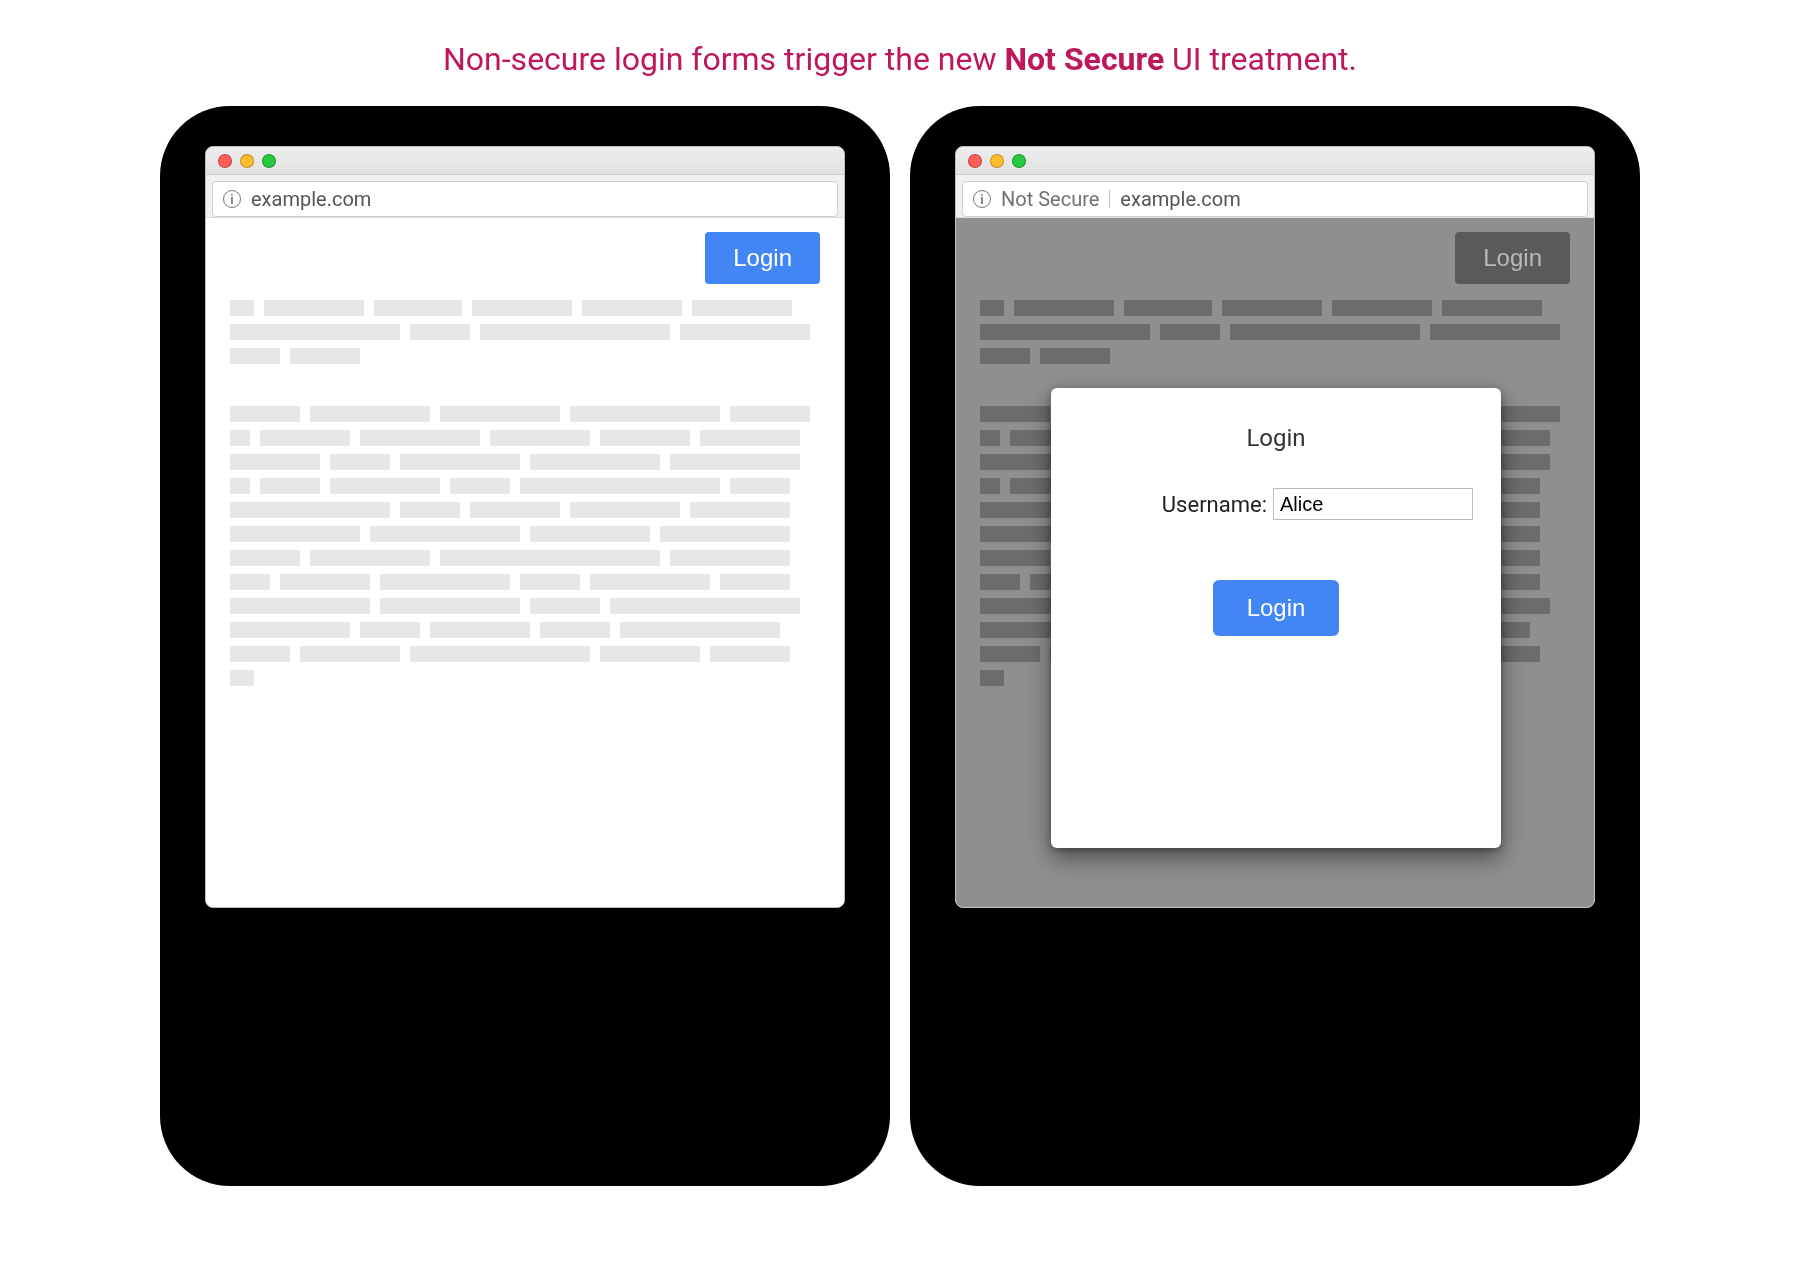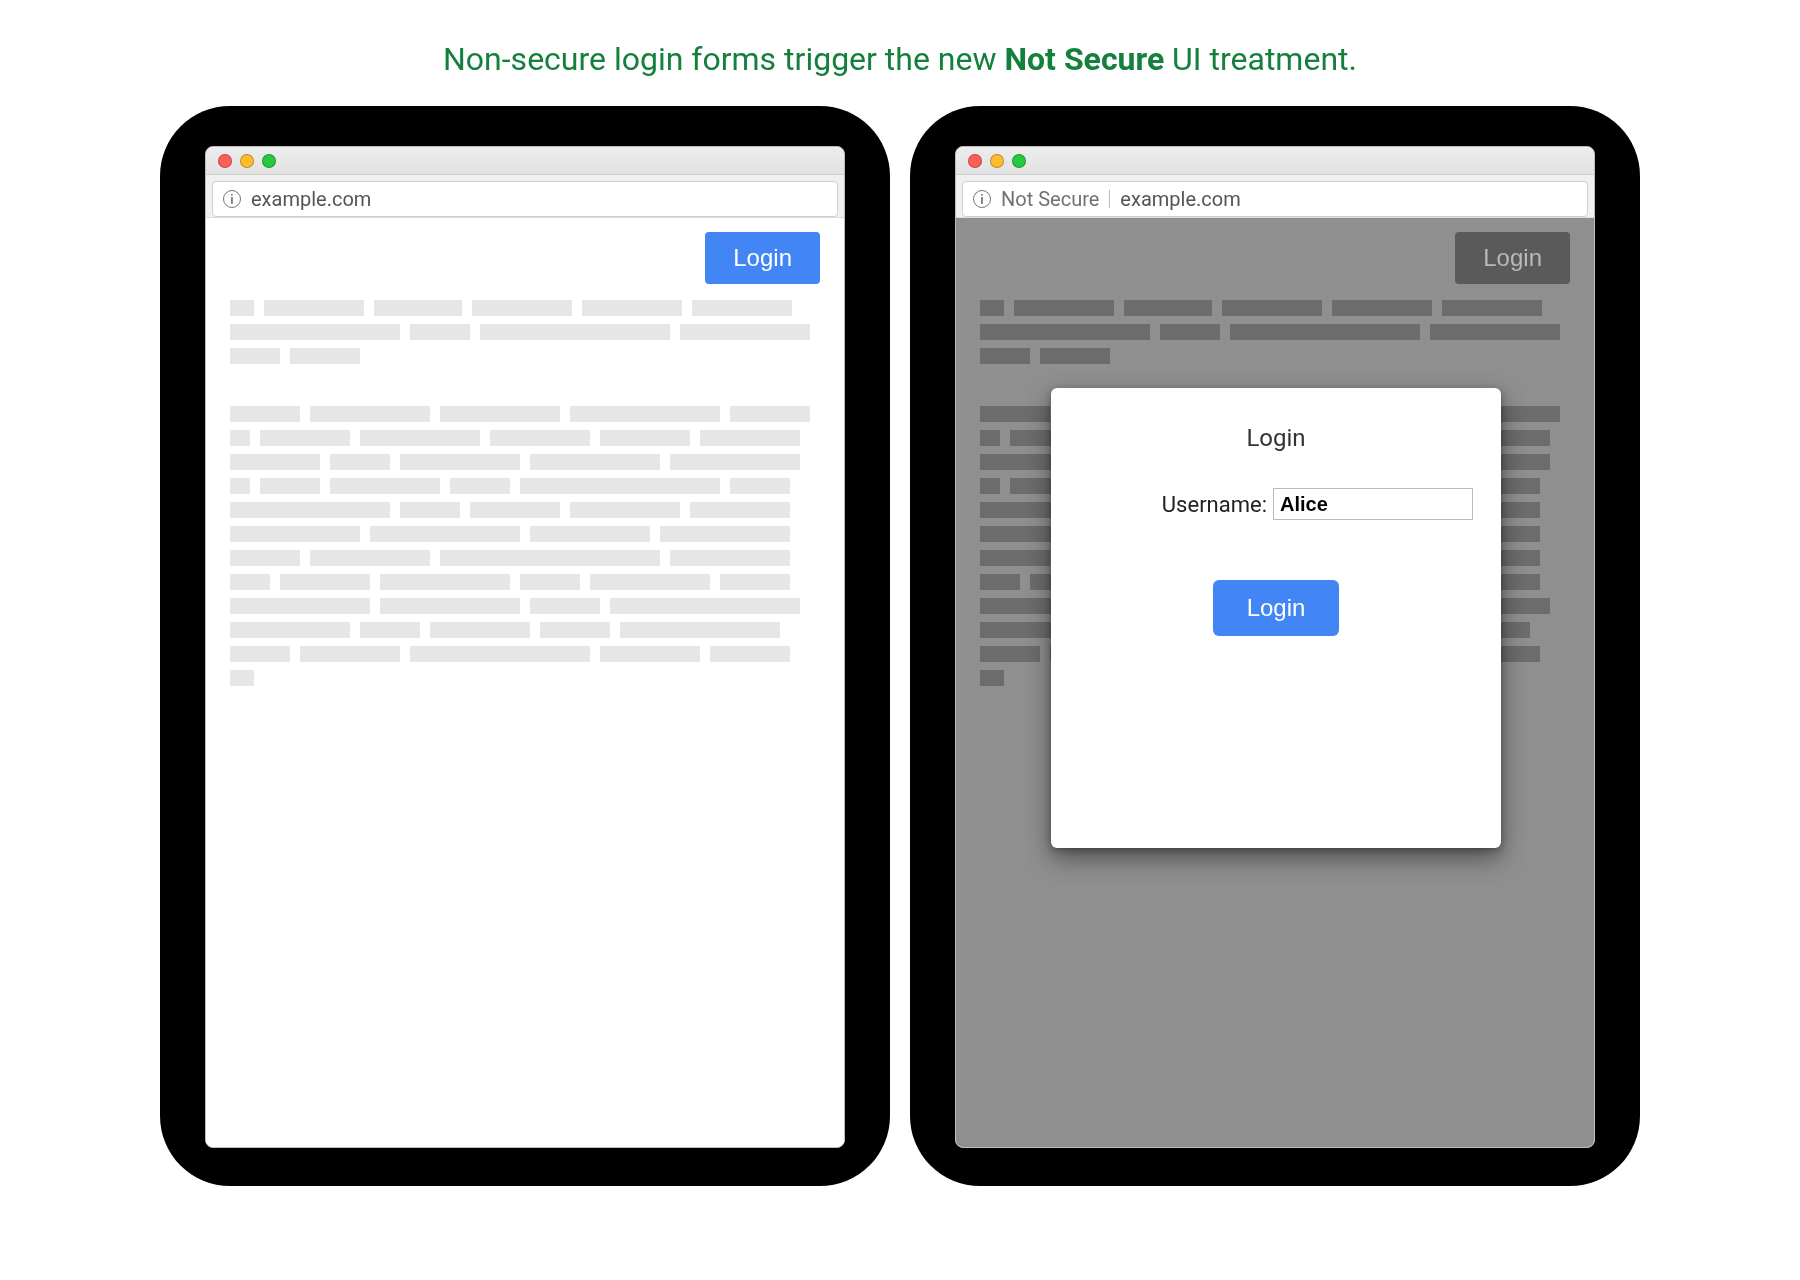--- a/index.html
+++ b/index.html
@@ -8,21 +8,21 @@
       height: 1280px;
       background: #ffffff;
       font-family: -apple-system, BlinkMacSystemFont, "Segoe UI", Roboto, Helvetica, Arial, sans-serif;
       display: flex;
       flex-direction: column;
       align-items: center;
       padding-top: 40px;
     }
     .caption {
       font-size: 32px;
-      color: #15803d;
+      color: #be185d;
       margin-bottom: 28px;
       font-weight: 400;
     }
     .caption .bold { font-weight: 700; }
     .figure-wrap {
       display: flex;
       gap: 0;
       position: relative;
     }
     .shadow-frame {
@@ -75,21 +75,21 @@
     .info-icon {
       width: 18px; height: 18px; flex: 0 0 18px;
       border: 1.5px solid #777; border-radius: 50%;
       display:flex;align-items:center;justify-content:center;
       font-size:13px; font-weight:600; color:#777;
     }
     .not-secure-label { color:#717171; }
     .addr-divider { width:1px; height:18px; background:#bbb; }
     .viewport {
       background:#fff;
-      height: 930px;
+      height: 690px;
       position:relative;
       padding:6px 24px 24px 24px;
       border-top:1px solid #dcdcdc;
     }
     .viewport.dimmed { background:#8f8f8f; }
     .login-btn {
       position:absolute;
       top:14px; right:24px;
       background:#4285f4;
       color:#fff;
@@ -116,21 +116,21 @@
       flex-direction:column;
       align-items:center;
       padding:36px 28px 28px 28px;
     }
     .modal-title { font-size:24px; color:#333; margin-bottom:36px; }
     .form-row {
       width:100%; display:flex; align-items:center; justify-content:flex-end; gap:6px; margin-bottom:12px;
     }
     .form-row label { font-size:22px; color:#222; }
     .form-row input {
-      width: 200px; height:32px; border:1px solid #bbb; font-size:20px; padding:4px 6px;font-weight:bold;
+      width: 200px; height:32px; border:1px solid #bbb; font-size:20px; padding:4px 6px;
     }
     .submit-btn {
       margin-top:48px;
       background:#4285f4; color:#fff;
       font-size:24px; padding:14px 34px;
       border:none; border-radius:6px;
     }
   </style>
 </head>
 <body>

